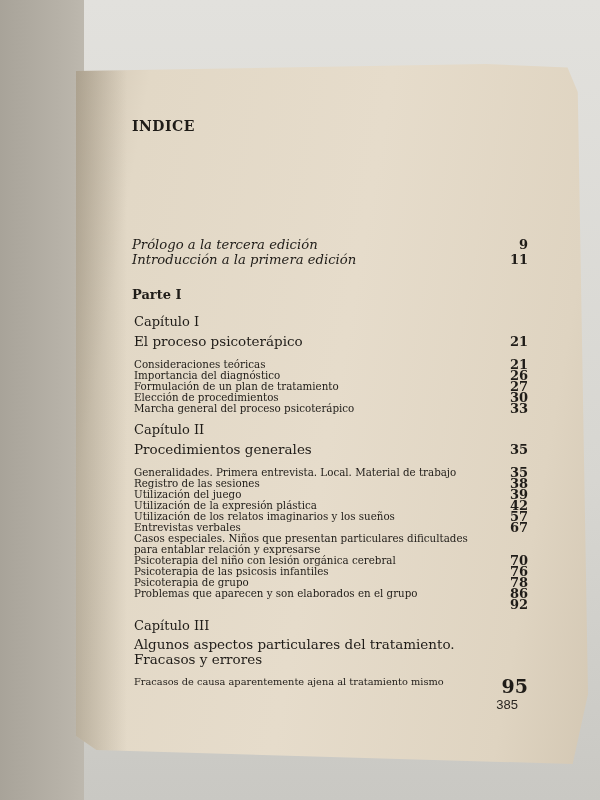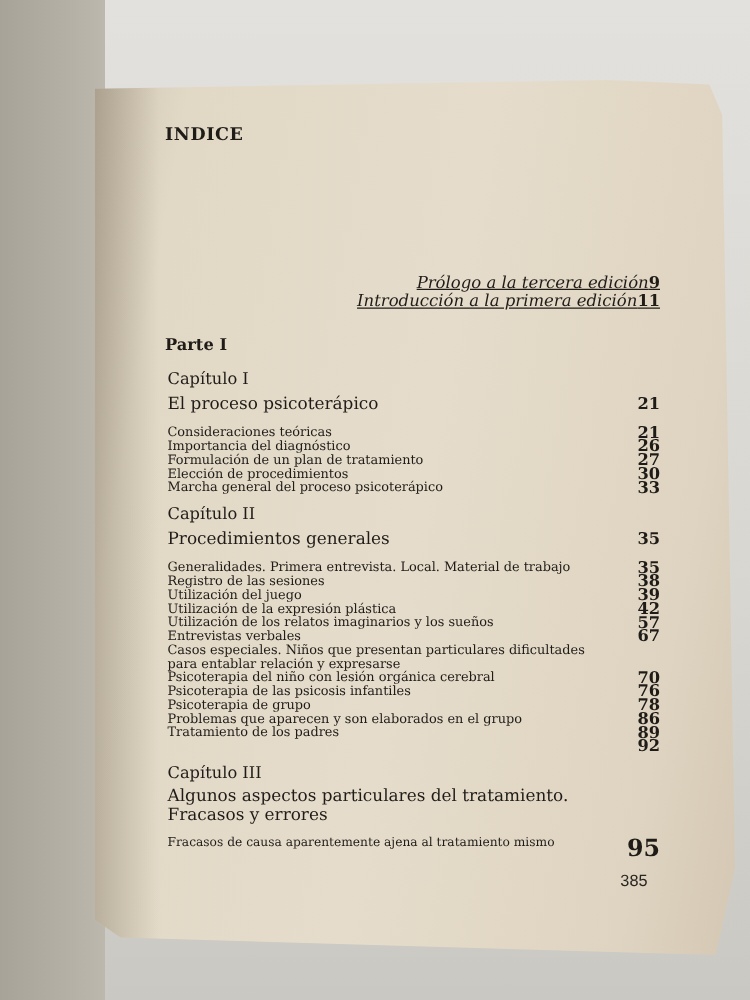--- a/index.html
+++ b/index.html
@@ -20,30 +20,30 @@
       position:absolute; left:76px; top:64px; width:512px; height:700px;
       background:linear-gradient(100deg,#cfc4b2 0%,#e2d8c6 12%,#e6dccb 50%,#dfd4c1 85%,#d4c8b4 100%);
       box-shadow: 2px 3px 6px rgba(0,0,0,0.25);
       clip-path: polygon(0 1%, 80% 0, 96% 0.5%, 98% 4%, 100% 90%, 97% 100%, 4% 98%, 0 96%);
     }
     .page-shade {
       position:absolute; inset:0;
       background:linear-gradient(90deg,rgba(90,80,60,0.30) 0%,rgba(90,80,60,0.0) 10%);
     }
     .content {
-      position:absolute; left:56px; top:36px; width:396px;
+      position:absolute; left:56px; top:54px; width:396px;
       color:#1f1c18;
     }
     .index-title {
       font-size:14px; font-weight:bold; letter-spacing:0.5px;
       margin:0 0 103px 0;
     }
     .front-row {
-      display:flex; justify-content:flex-end; align-items:baseline;
-      font-style:italic; font-size:13.2px; line-height:15px;text-decoration:underline;
+      display:flex; justify-content:space-between; align-items:baseline;
+      font-style:italic; font-size:13.2px; line-height:15px;
     }
     .front-row .num { font-style:normal; font-weight:bold; font-size:13px; }
     .front { margin-bottom:20px; }
     .part-title { font-size:13px; font-weight:bold; margin:0 0 12px 0; }
     .chapter-label { font-size:13px; margin:0 0 4px 2px; }
     .chapter-title-row {
       display:flex; justify-content:space-between; align-items:baseline;
       font-size:13.5px; margin:0 0 10px 2px;
     }
     .chapter-title-row .num { font-weight:bold; font-size:13px; }
@@ -166,24 +166,20 @@
             <span class="num">76</span>
           </div>
         <div class="entry">
             <span class="label">Psicoterapia de grupo</span>
             <span class="num">78</span>
           </div>
         <div class="entry">
             <span class="label">Problemas que aparecen y son elaborados en el grupo</span>
             <span class="num">86</span>
           </div>
-        <div class="entry">
-            <span class="label">Tratamiento de los padres</span>
-            <span class="num">89</span>
-          </div>
         <div class="extra-num">92</div>
       </div>
     </div>
 
     <div>
       <div class="chapter-label">Capítulo III</div>
       <div class="ch3-title">Algunos aspectos particulares del tratamiento. Fracasos y errores</div>
       <div class="ch3-entry">
         <span class="label">Fracasos de causa aparentemente ajena al tratamiento mismo</span>
         <span class="num">95</span>

